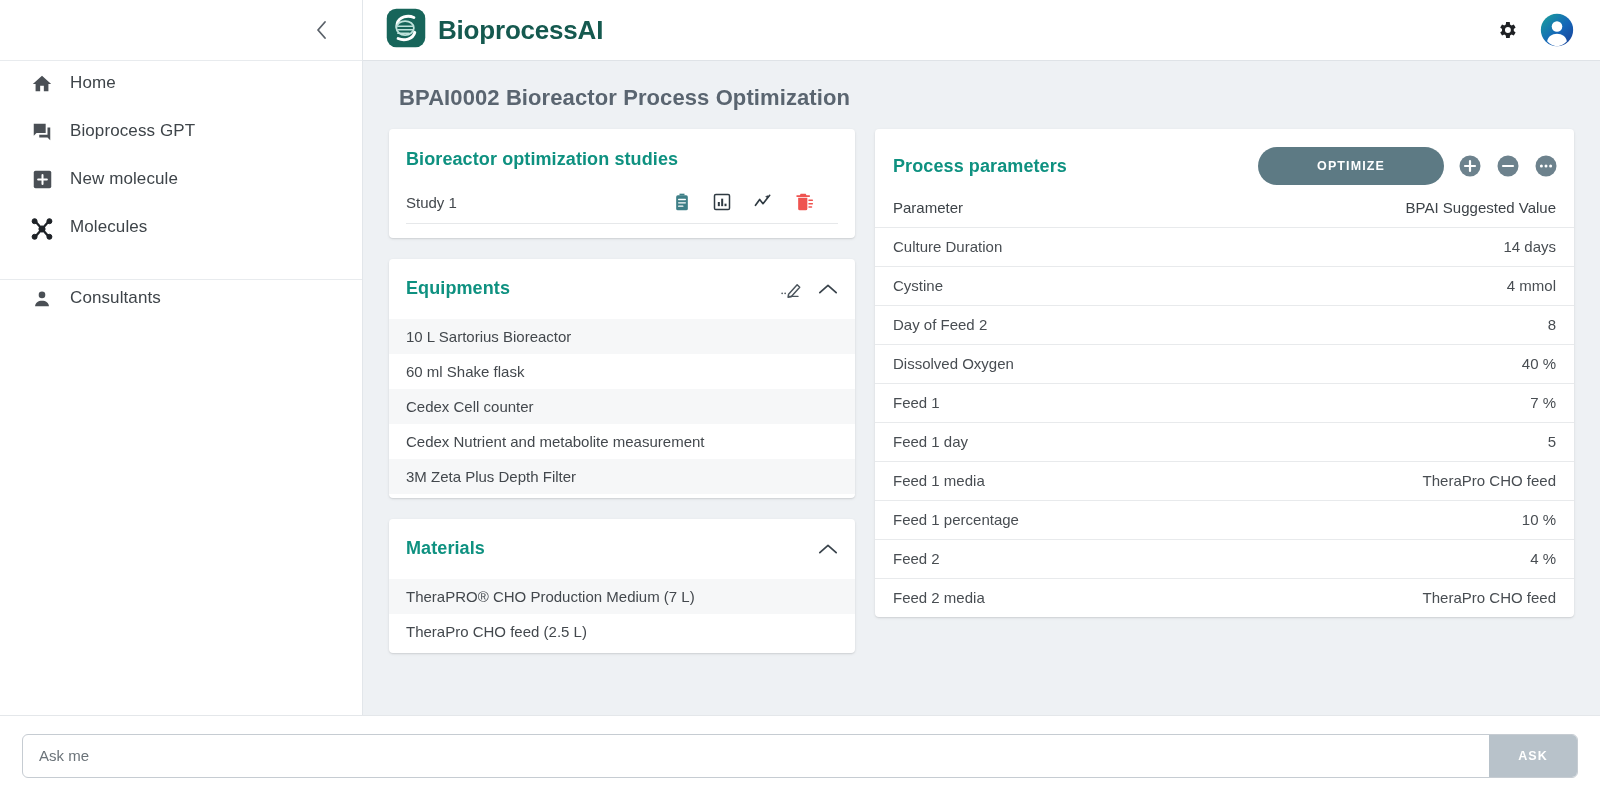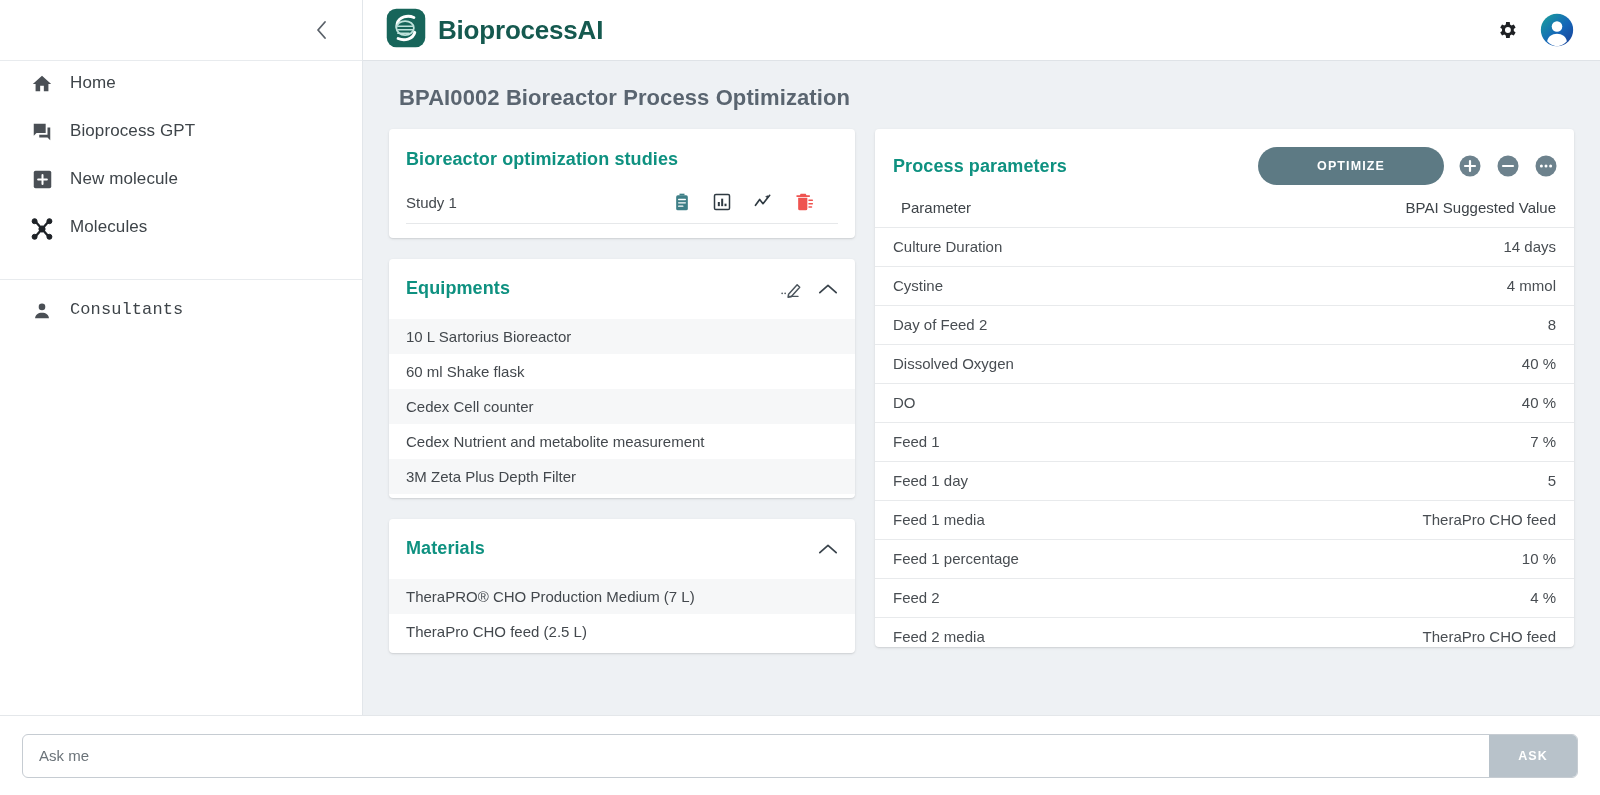--- a/index.html
+++ b/index.html
@@ -24,21 +24,21 @@
     height: 61px; min-height: 61px;
     display: flex; align-items: center; justify-content: flex-end;
     padding-right: 24px;
     border-bottom: 1px solid #e8ebee;
   }
   .collapse-btn {
     width: 34px; height: 34px; display: flex; align-items: center; justify-content: center;
     cursor: pointer; color: #5a6169;
   }
   .nav-group { padding-top: 12px; }
-  .nav-group.second { border-top: 1px solid #e8ebee; margin-top: 14px; padding-top: 20px; font-family: Liberation Mono, monospace; }
+  .nav-group.second { border-top: 1px solid #e8ebee; margin-top: 14px; padding-top: 8px; }
   .nav-item {
     display: flex; align-items: flex-start; gap: 0;
     height: 48px; padding-left: 14px; cursor: pointer;
   }
   .nav-icon {
     width: 56px; min-width: 56px; display: flex; align-items: center; justify-content: center;
     color: #4a4f55;
   }
   .nav-label { font-size: 17px; color: #3e4449; letter-spacing: .1px; }
 
@@ -110,21 +110,21 @@
     background: #5d7a84; color: #ffffff; border: none; border-radius: 22px;
     font-size: 12.5px; font-weight: bold; letter-spacing: 1.1px;
     padding: 12px 0; width: 186px; cursor: pointer;
     font-family: "Liberation Sans", sans-serif;
   }
   .round-ic { cursor: pointer; display: flex; }
 
   table.pp { width: 100%; border-collapse: collapse; table-layout: fixed; }
   table.pp th {
     font-size: 15px; font-weight: normal; color: #3d4348;
-    text-align: left; padding: 10px 0 11px 26px;
+    text-align: left; padding: 10px 0 11px 18px;
   }
   table.pp th.num { text-align: right; padding-right: 18px; }
   table.pp td {
     font-size: 15px; color: #484d52;
     padding: 10px 0 11px 18px; border-top: 1px solid #e8eaec;
   }
   table.pp td.num { text-align: right; padding-right: 18px; }
   .pp-scroll { max-height: 458px; overflow: hidden; }
 
   
@@ -396,24 +396,20 @@
                     </tr>
                   <tr>
                       <td>Day of Feed 2</td>
                       <td class="num">8</td>
                     </tr>
                   <tr>
                       <td>Dissolved Oxygen</td>
                       <td class="num">40 %</td>
                     </tr>
                   <tr>
-                      <td>DO</td>
-                      <td class="num">40 %</td>
-                    </tr>
-                  <tr>
                       <td>Feed 1</td>
                       <td class="num">7 %</td>
                     </tr>
                   <tr>
                       <td>Feed 1 day</td>
                       <td class="num">5</td>
                     </tr>
                   <tr>
                       <td>Feed 1 media</td>
                       <td class="num">TheraPro CHO feed</td>

